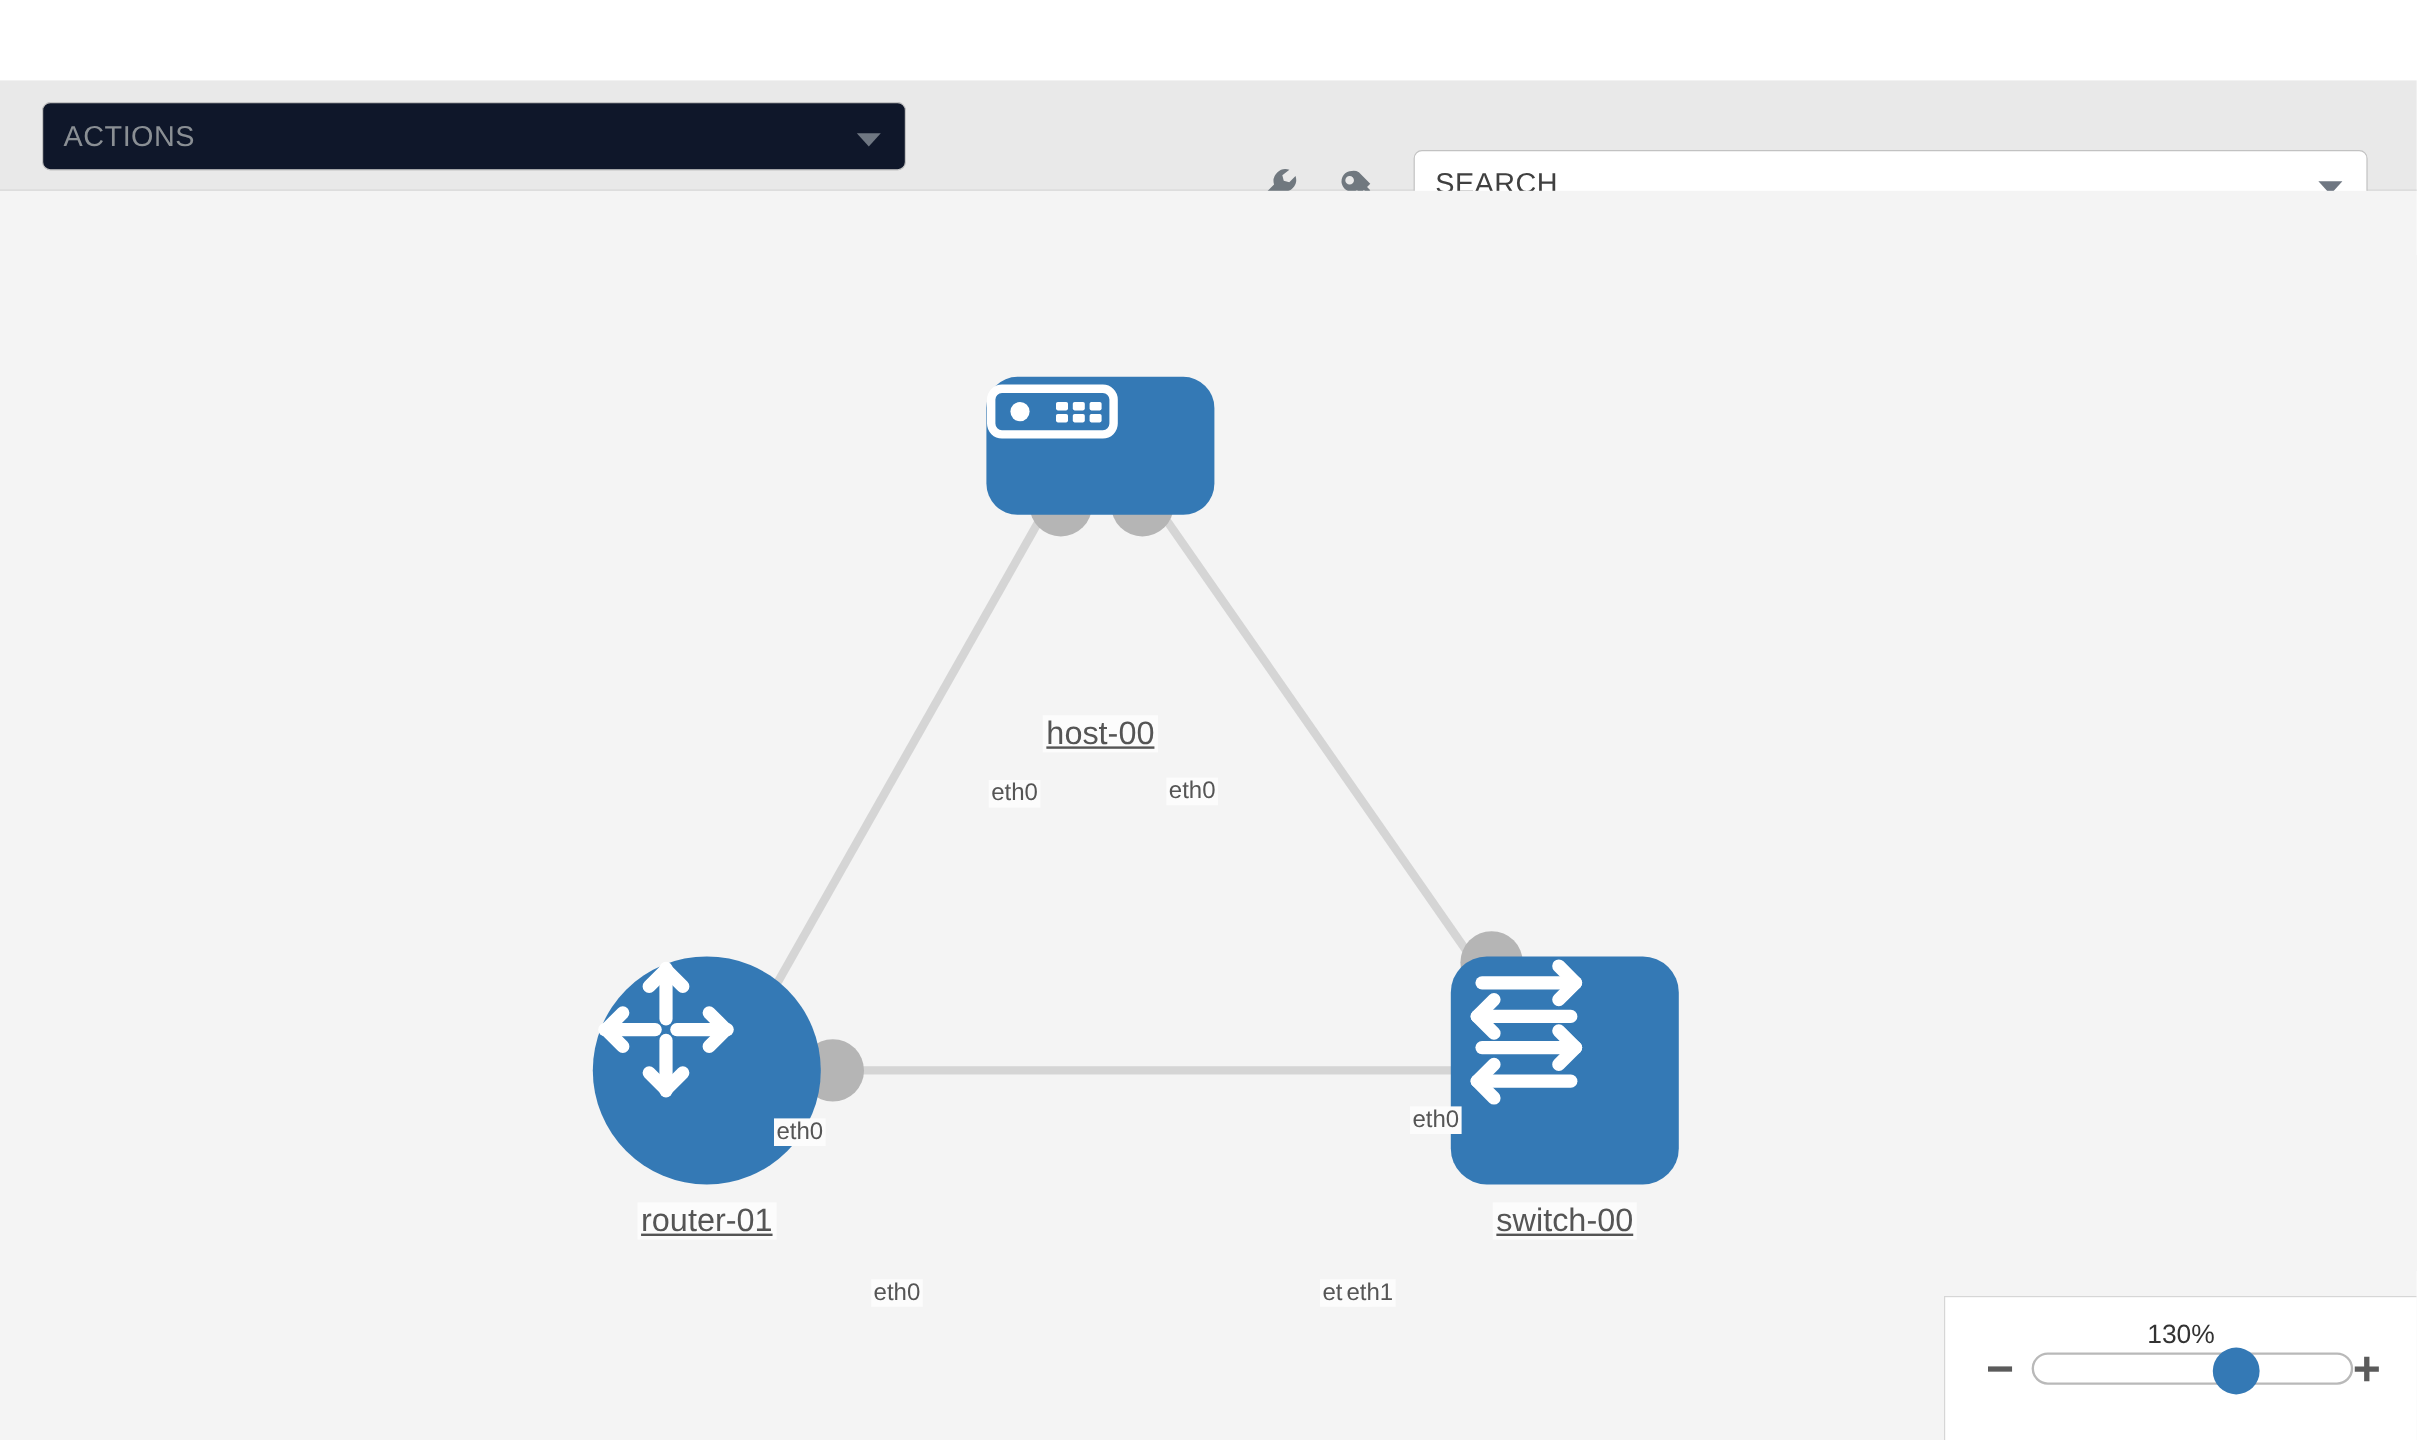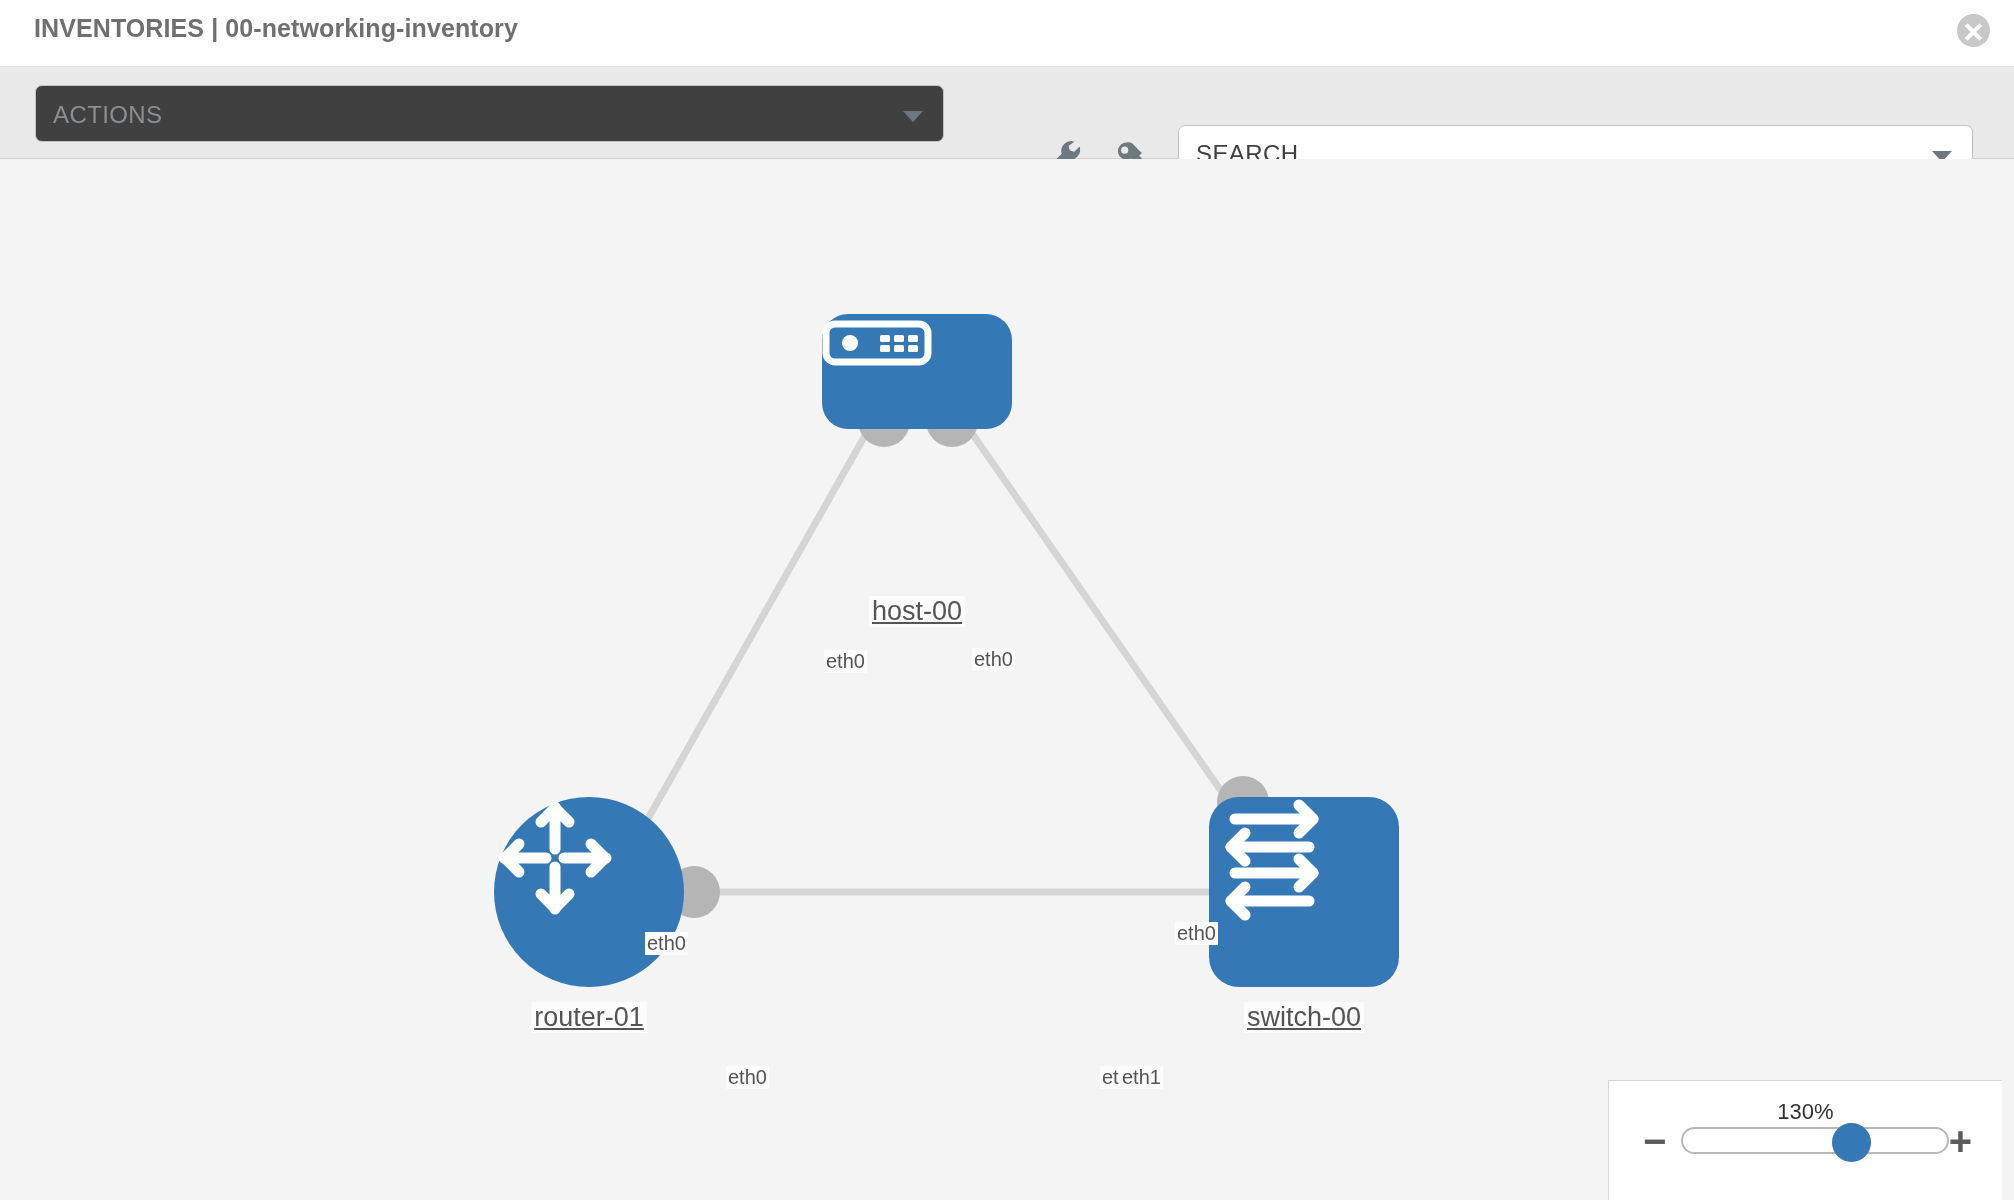--- a/index.html
+++ b/index.html
@@ -27,22 +27,22 @@
   }
   .close-btn svg { display: block; }
 
   
   .toolbar {
     position: absolute; top: 67px; left: 0; width: 2014px; height: 92px;
     background: #e9e9e9; border-bottom: 1px solid #d3d3d3;
   }
   .actions-select {
     position: absolute; left: 35px; top: 18px;
-    width: 909px; height: 57px;
-    background: #404040; border: 1px solid #c2c2c2; border-radius: 7px;
+    width: 720px; height: 57px;
+    background: #0f172a; border: 1px solid #c2c2c2; border-radius: 7px;
     cursor: pointer;
   }
   .actions-label {
     position: absolute; left: 17px; top: 15px;
     font-size: 24px; color: #8a8f94; letter-spacing: 0.4px;
   }
   .tri-down {
     position: absolute; right: 20px; top: 25px;
     width: 0; height: 0;
     border-left: 10px solid transparent;
@@ -91,21 +91,21 @@
     text-decoration: underline;
   }
   .edge-label {
     position: absolute; white-space: nowrap;
     font-size: 20px; color: #555555;
     background: #fcfcfc; padding: 0 2px; margin-top: 36px;
   }
 
   
   .zoom-panel {
-    position: absolute; right: 12px; bottom: 0;
+    position: absolute; right: 0; bottom: 0;
     width: 394px; height: 120px;
     background: #ffffff; border: 1px solid #d6d6d6;
     border-right: none; border-bottom: none;
   }
   .zoom-value {
     position: absolute; top: 18px; left: 0; width: 100%;
     text-align: center; font-size: 22px; color: #333333;
   }
   .zoom-minus, .zoom-plus {
     position: absolute; top: 60px; cursor: pointer;
@@ -124,28 +124,20 @@
     position: absolute; top: -6px; left: 149px;
     width: 39px; height: 39px; border-radius: 50%;
     background: #3479b5; cursor: grab;
   }
 </style>
 </head>
 <body>
 
 <div id="app">
 
-  <div class="header">
-    <div class="header-title">INVENTORIES | 00-networking-inventory</div>
-    <div class="close-btn">
-      <svg width="33" height="33" viewBox="0 0 33 33">
-        <path d="M10.5 9.2 L16.5 15.2 L22.5 9.2 L25.3 12 L19.3 18 L25.3 24 L22.5 26.8 L16.5 20.8 L10.5 26.8 L7.7 24 L13.7 18 L7.7 12 Z" fill="#ffffff"></path>
-      </svg>
-    </div>
-  </div>
 
   <div class="toolbar">
 
     <div class="actions-select">
       <span class="actions-label">ACTIONS</span>
       <span class="tri-down"></span>
     </div>
 
     <div class="tool-icon tool-wrench">
       <svg width="40" height="40" viewBox="0 0 40 40">

